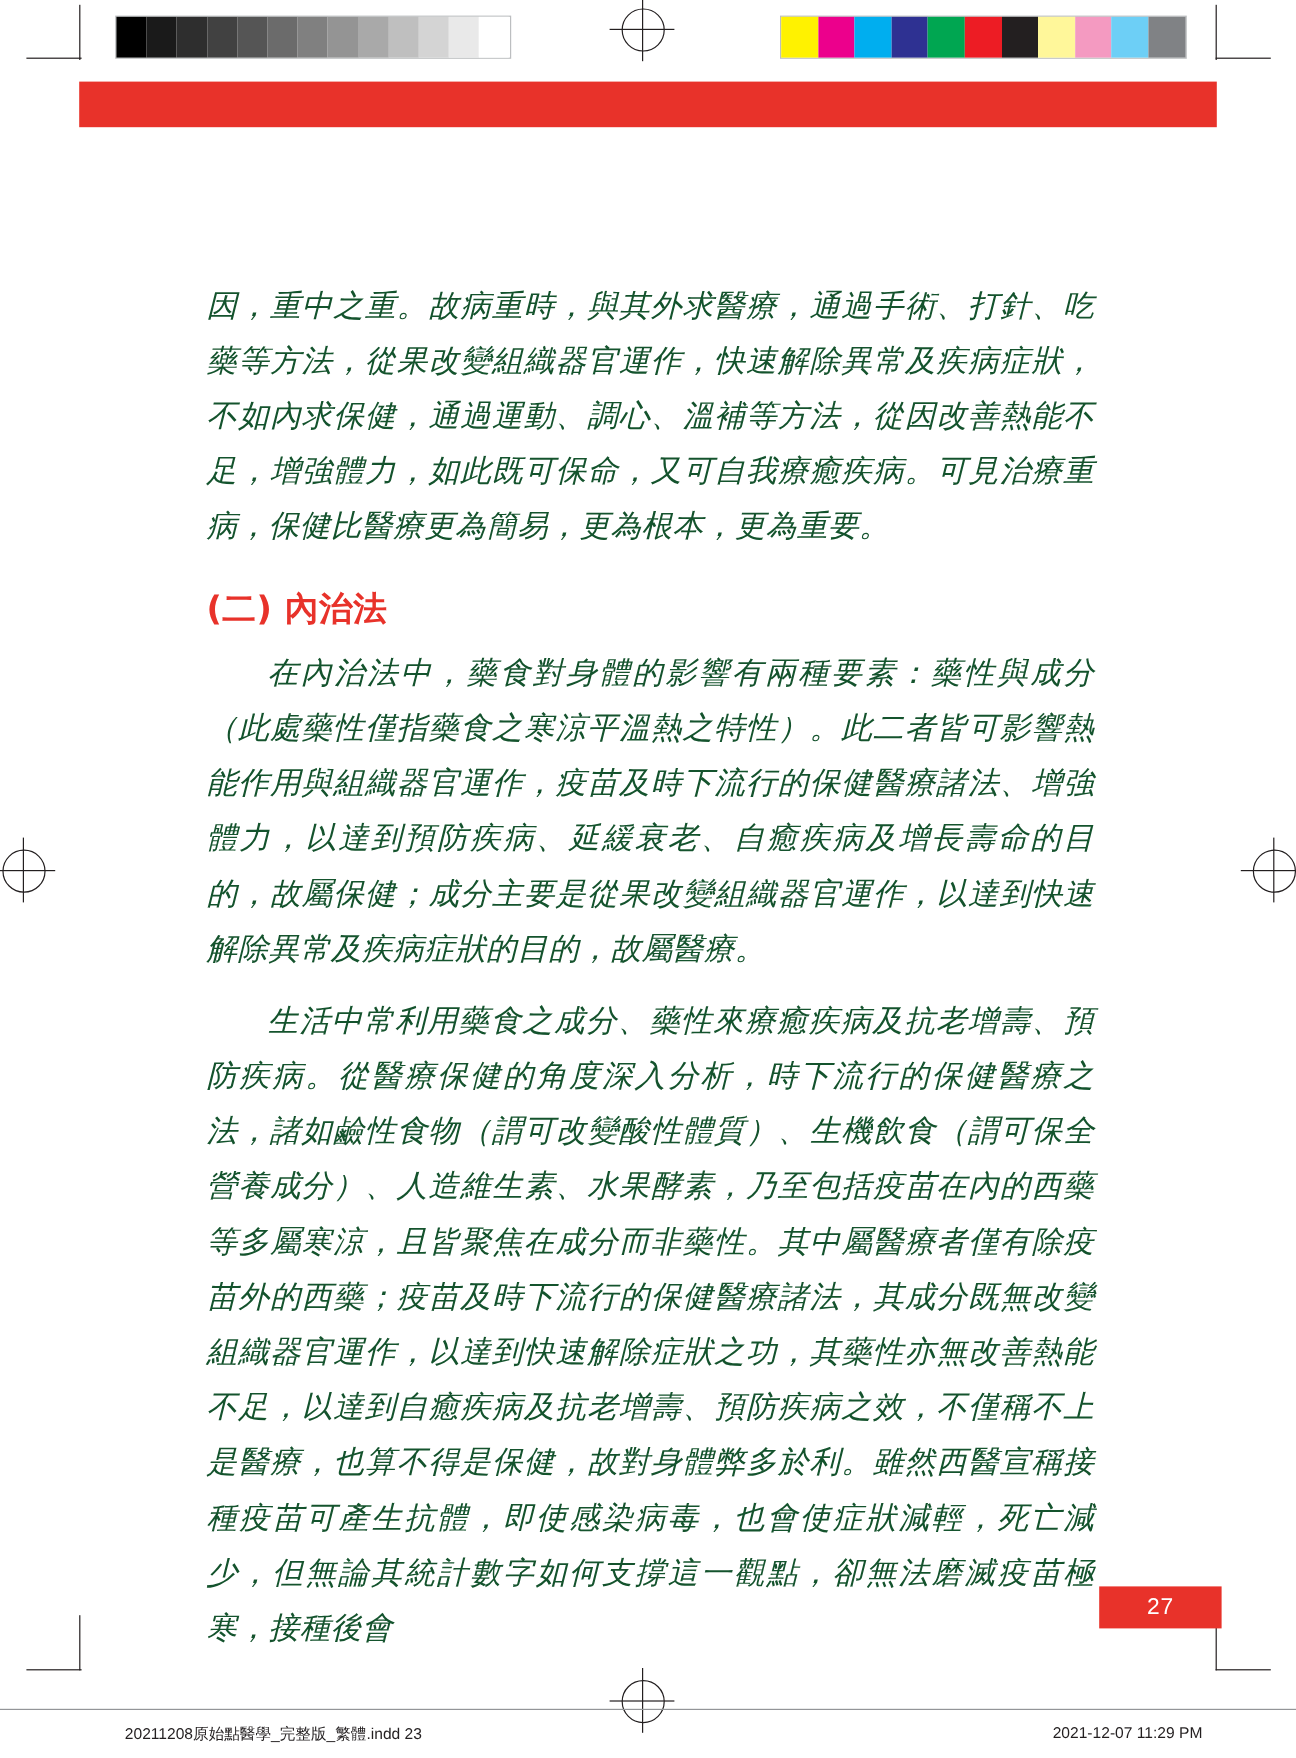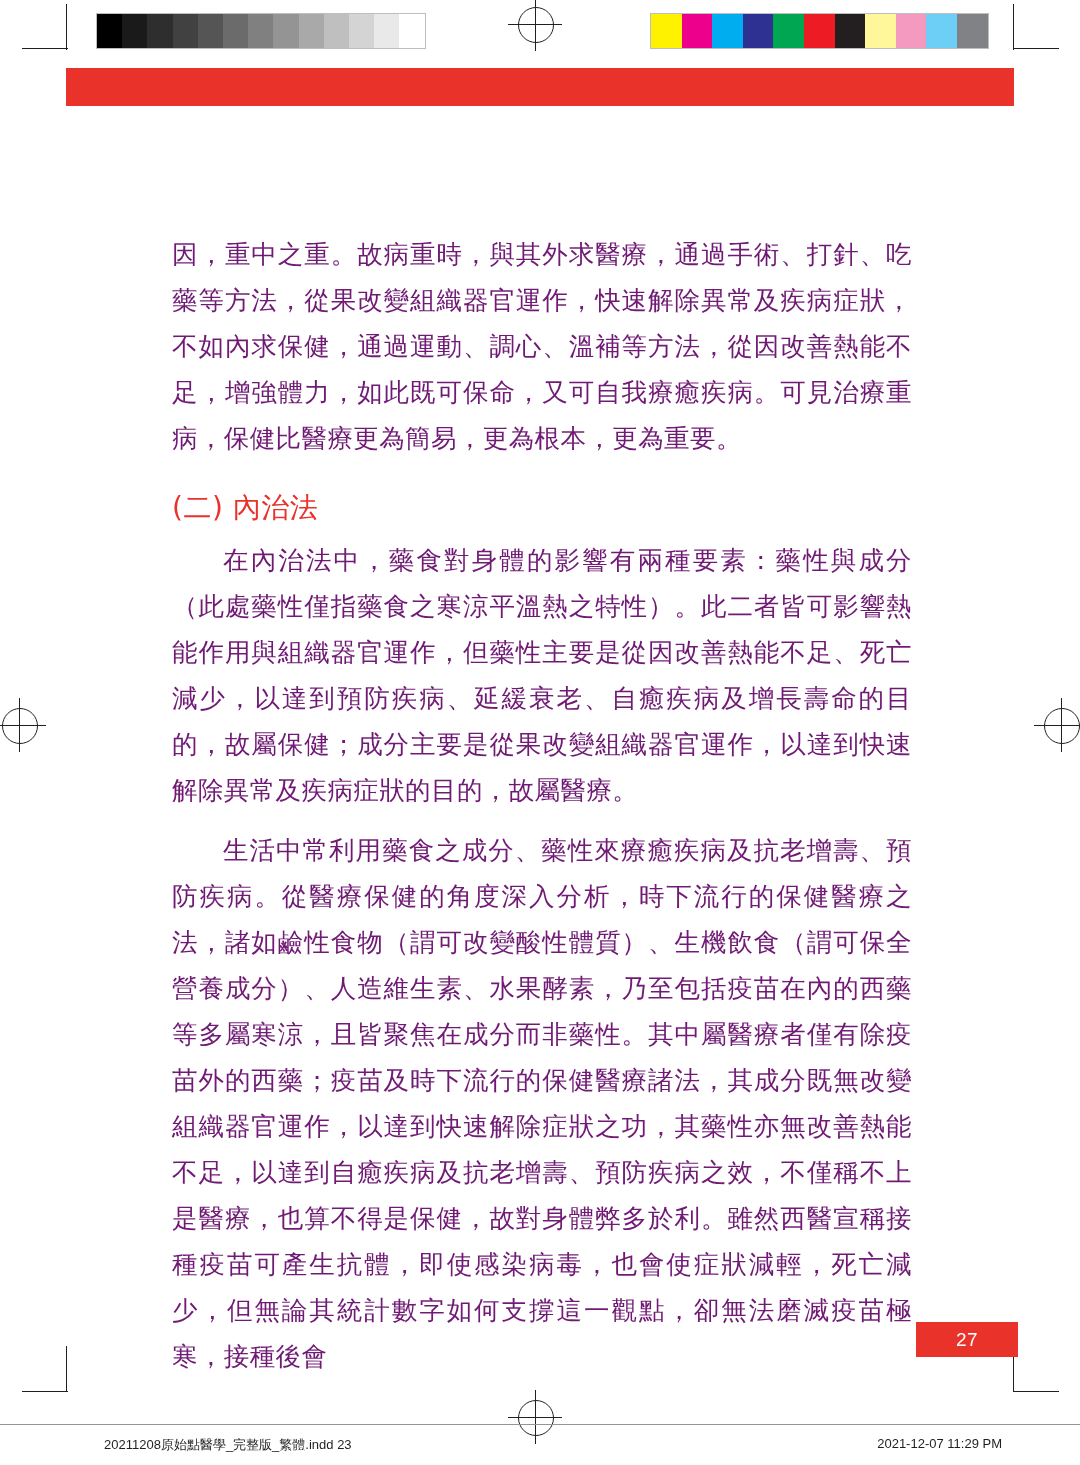--- a/index.html
+++ b/index.html
@@ -58,38 +58,39 @@
     position: absolute;
     left: 172px;
     top: 232px;
     width: 740px;
   }
 
   p.para {
     margin: 0;
     font-size: 25.5px;
     line-height: 46px;
-    color: #701a75;
+    color: #14532d;
     text-align: justify;
     text-justify: inter-ideograph;
     letter-spacing: 0.4px;
+    font-style: italic;
   }
   p.para.indent {
     text-indent: 2em;
   }
   p.para + p.para {
     margin-top: 14px;
   }
 
   h2.section-heading {
     margin: 26px 0 10px 0;
     font-size: 28px;
     line-height: 40px;
     color: #e8322a;
-    font-weight: normal;
+    font-weight: bold;
     font-family: "DejaVu Sans", "Liberation Sans", sans-serif;
     letter-spacing: 0.5px;
   }
 
   
   .page-num-tab {
     position: absolute;
     right: 62px;
     top: 1322px;
     width: 102px;
@@ -194,21 +195,21 @@
   <span style="width:30.6px; background:#808285;"></span>
 </div>
 
 <div class="red-band"></div>
 
 <div class="page-body">
   <p class="para">因，重中之重。故病重時，與其外求醫療，通過手術、打針、吃藥等方法，從果改變組織器官運作，快速解除異常及疾病症狀，不如內求保健，通過運動、調心、溫補等方法，從因改善熱能不足，增強體力，如此既可保命，又可自我療癒疾病。可見治療重病，保健比醫療更為簡易，更為根本，更為重要。</p>
 
   <h2 class="section-heading">(二) 內治法</h2>
 
-  <p class="para indent">在內治法中，藥食對身體的影響有兩種要素：藥性與成分（此處藥性僅指藥食之寒涼平溫熱之特性）。此二者皆可影響熱能作用與組織器官運作，但藥性主要是從因改善熱能不足、死亡減少，以達到預防疾病、延緩衰老、自癒疾病及增長壽命的目的，故屬保健；成分主要是從果改變組織器官運作，以達到快速解除異常及疾病症狀的目的，故屬醫療。</p>
+  <p class="para indent">在內治法中，藥食對身體的影響有兩種要素：藥性與成分（此處藥性僅指藥食之寒涼平溫熱之特性）。此二者皆可影響熱能作用與組織器官運作，疫苗及時下流行的保健醫療諸法、增強體力，以達到預防疾病、延緩衰老、自癒疾病及增長壽命的目的，故屬保健；成分主要是從果改變組織器官運作，以達到快速解除異常及疾病症狀的目的，故屬醫療。</p>
   <p class="para indent">生活中常利用藥食之成分、藥性來療癒疾病及抗老增壽、預防疾病。從醫療保健的角度深入分析，時下流行的保健醫療之法，諸如鹼性食物（謂可改變酸性體質）、生機飲食（謂可保全營養成分）、人造維生素、水果酵素，乃至包括疫苗在內的西藥等多屬寒涼，且皆聚焦在成分而非藥性。其中屬醫療者僅有除疫苗外的西藥；疫苗及時下流行的保健醫療諸法，其成分既無改變組織器官運作，以達到快速解除症狀之功，其藥性亦無改善熱能不足，以達到自癒疾病及抗老增壽、預防疾病之效，不僅稱不上是醫療，也算不得是保健，故對身體弊多於利。雖然西醫宣稱接種疫苗可產生抗體，即使感染病毒，也會使症狀減輕，死亡減少，但無論其統計數字如何支撐這一觀點，卻無法磨滅疫苗極寒，接種後會</p>
 </div>
 
 <div class="page-num-tab">27</div>
 
 <div class="footer-line"></div>
 <div class="footer-left">20211208原始點醫學_完整版_繁體.indd   23</div>
 <div class="footer-right">2021-12-07   11:29 PM</div>
 
 </body></html>

